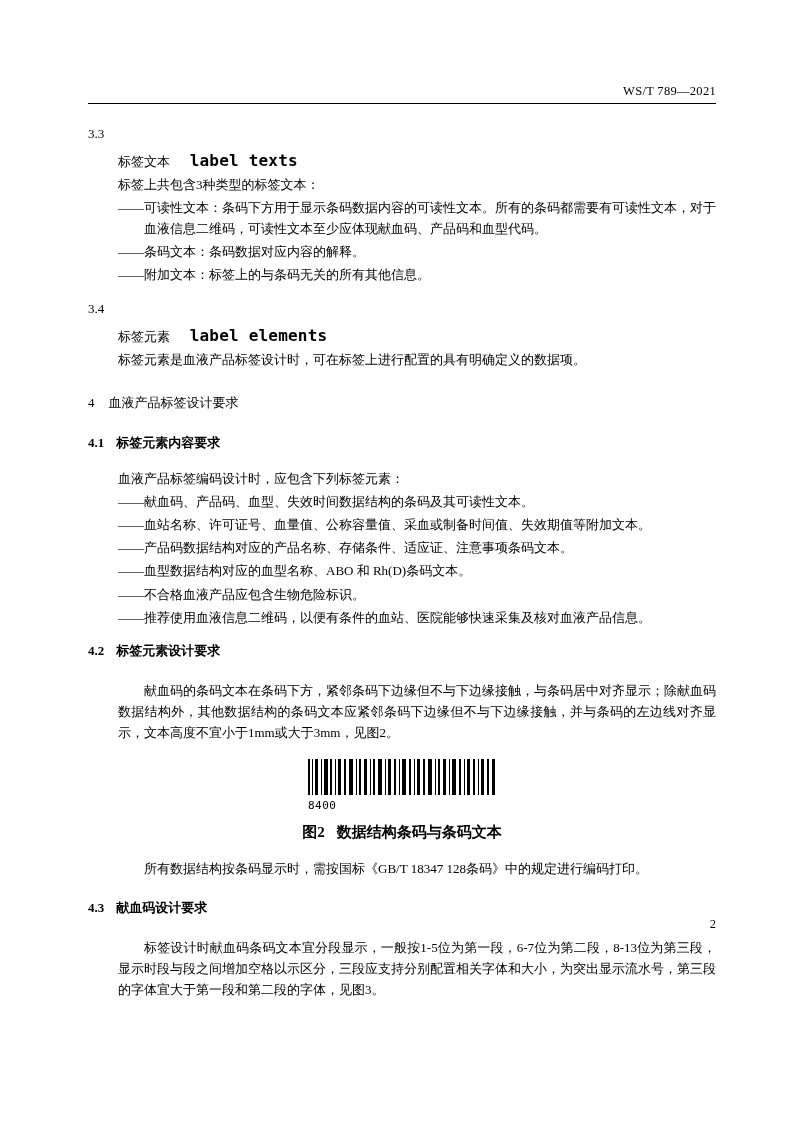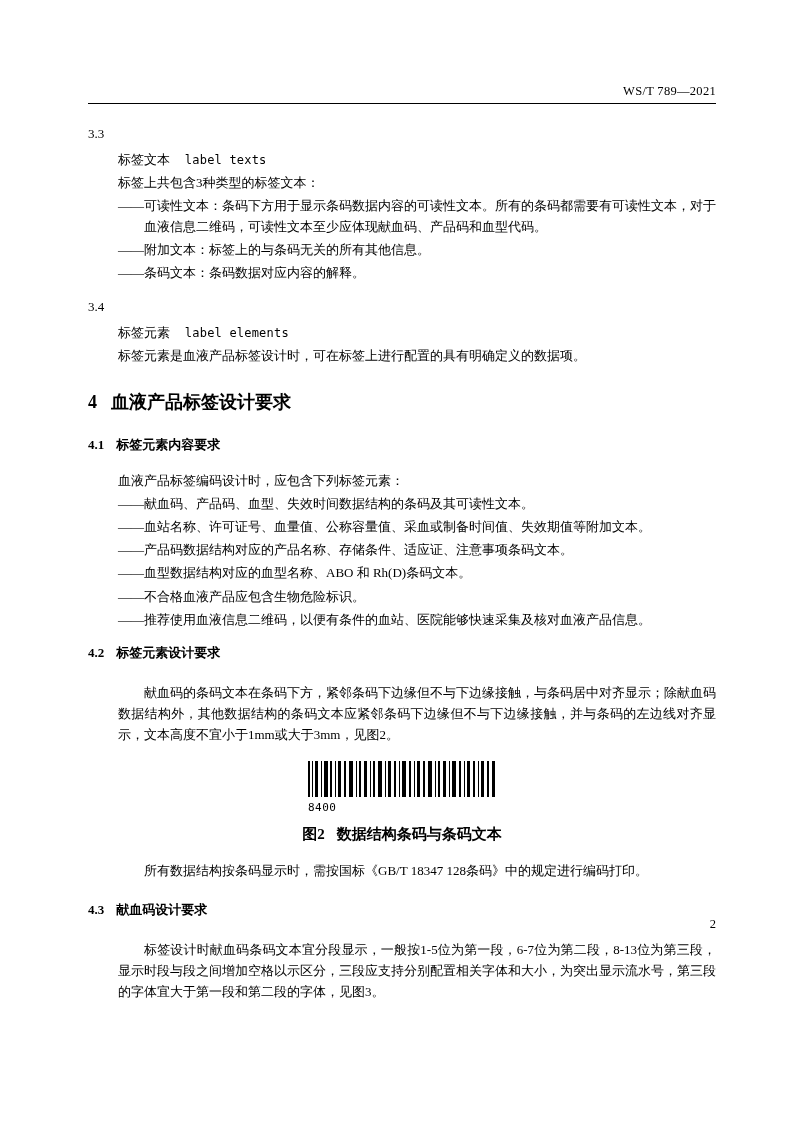--- a/index.html
+++ b/index.html
@@ -42,22 +42,23 @@
     font-family: "Liberation Serif", serif;
   }
   .term {
     font-size: 13px;
     margin: 0 0 3px 0;
     padding-left: 30px;
   }
   .term .cn { font-family: "Liberation Serif", serif; }
   .term .en {
     font-family: "DejaVu Sans Mono", monospace;
-    font-size: 12px;
+    font-size: 16px;
     letter-spacing: 0.2px;
+    font-weight: bold;
   }
   p.text {
     font-size: 13px;
     line-height: 1.62;
     margin: 0 0 2px 0;
     padding-left: 30px;
     text-align: justify;
     text-justify: inter-ideograph;
   }
   p.indent2 {
@@ -67,22 +68,22 @@
   p.dash {
     padding-left: 56px;
     text-indent: -26px;
   }
   .spacer-8 { height: 8px; }
   .spacer-12 { height: 12px; }
   .spacer-14 { height: 14px; }
   .spacer-18 { height: 18px; }
   .spacer-22 { height: 22px; }
   .head-4 {
-    font-size: 18px;
-    font-weight: bold;
+    font-size: 13px;
+    font-weight: normal;
     margin: 0 0 10px 0;
   }
   .head-4 .gap { display: inline-block; width: 14px; }
   .sub-head {
     font-size: 13px;
     font-weight: bold;
     margin: 0 0 8px 0;
   }
   .sub-head .gap { display: inline-block; width: 12px; }
   .fig-block {
@@ -135,22 +136,22 @@
     </div>
 
     <div class="body-area">
 
       <div class="sec-num">3.3</div>
       <div class="term">
         <span class="cn">标签文本</span><span class="en">&nbsp;&nbsp;</span><span class="en">label texts</span>
       </div>
       <p class="text">标签上共包含3种类型的标签文本：</p>
       <p class="text dash">——可读性文本：条码下方用于显示条码数据内容的可读性文本。所有的条码都需要有可读性文本，对于血液信息二维码，可读性文本至少应体现献血码、产品码和血型代码。</p>
+      <p class="text dash">——条码文本：条码数据对应内容的解释。</p>
       <p class="text dash">——附加文本：标签上的与条码无关的所有其他信息。</p>
-      <p class="text dash">——条码文本：条码数据对应内容的解释。</p>
 
       <div class="spacer-14"></div>
 
       <div class="sec-num">3.4</div>
       <div class="term">
         <span class="cn">标签元素</span><span class="en">&nbsp;&nbsp;</span><span class="en">label elements</span>
       </div>
       <p class="text">标签元素是血液产品标签设计时，可在标签上进行配置的具有明确定义的数据项。</p>
 
       <div class="spacer-22"></div>

